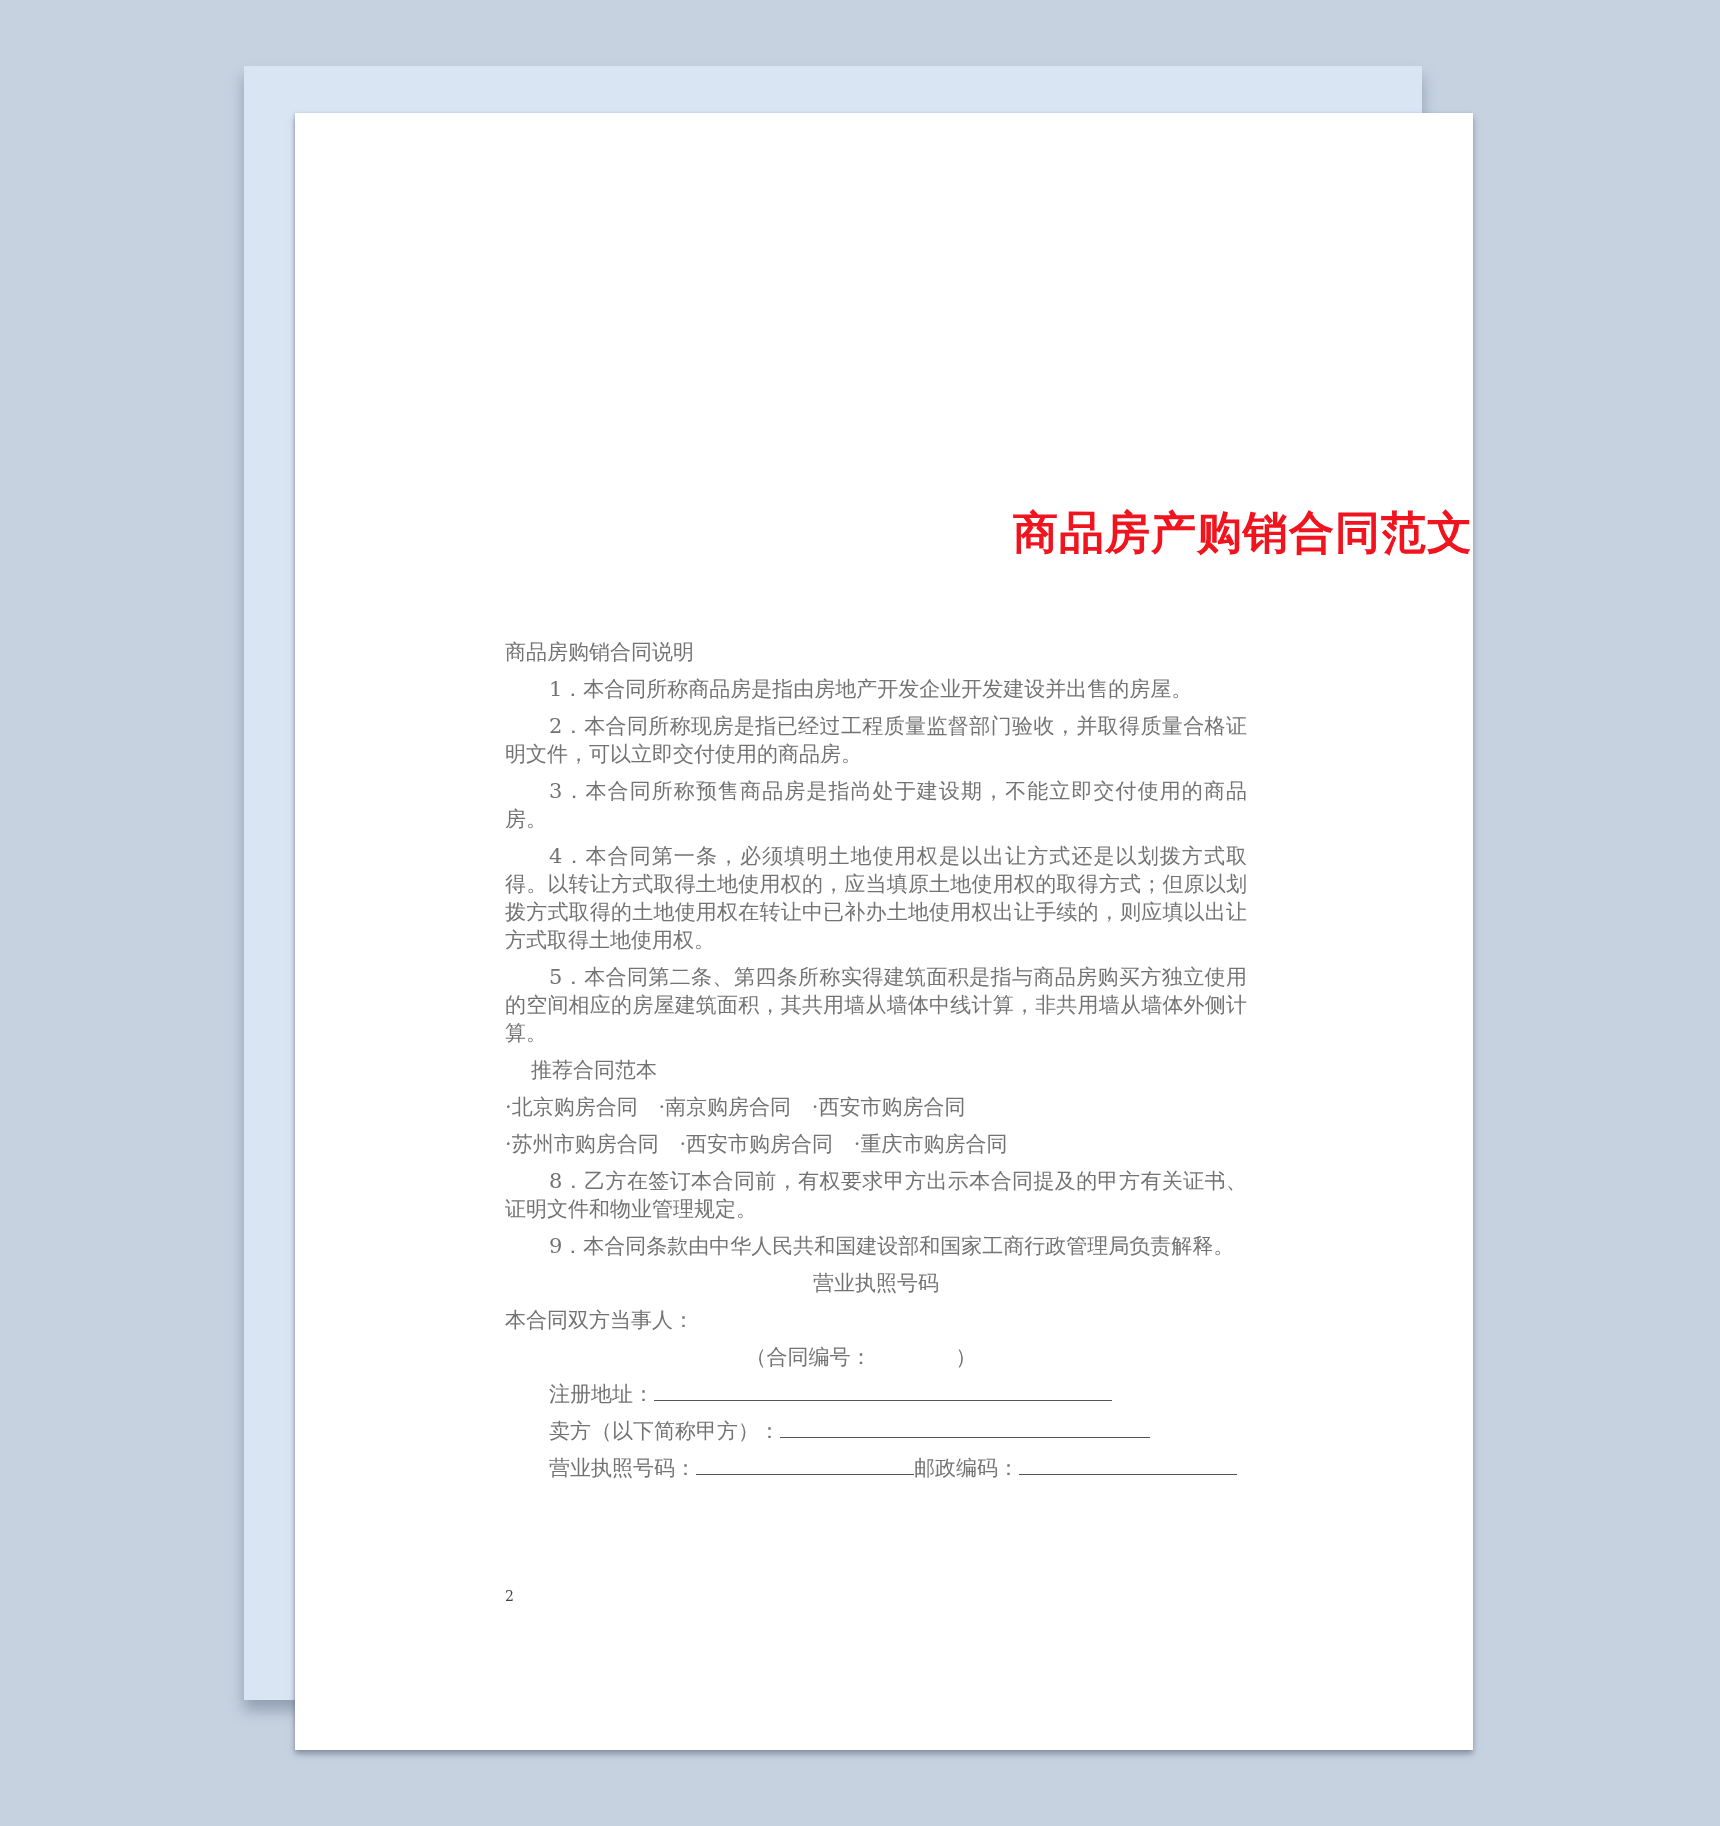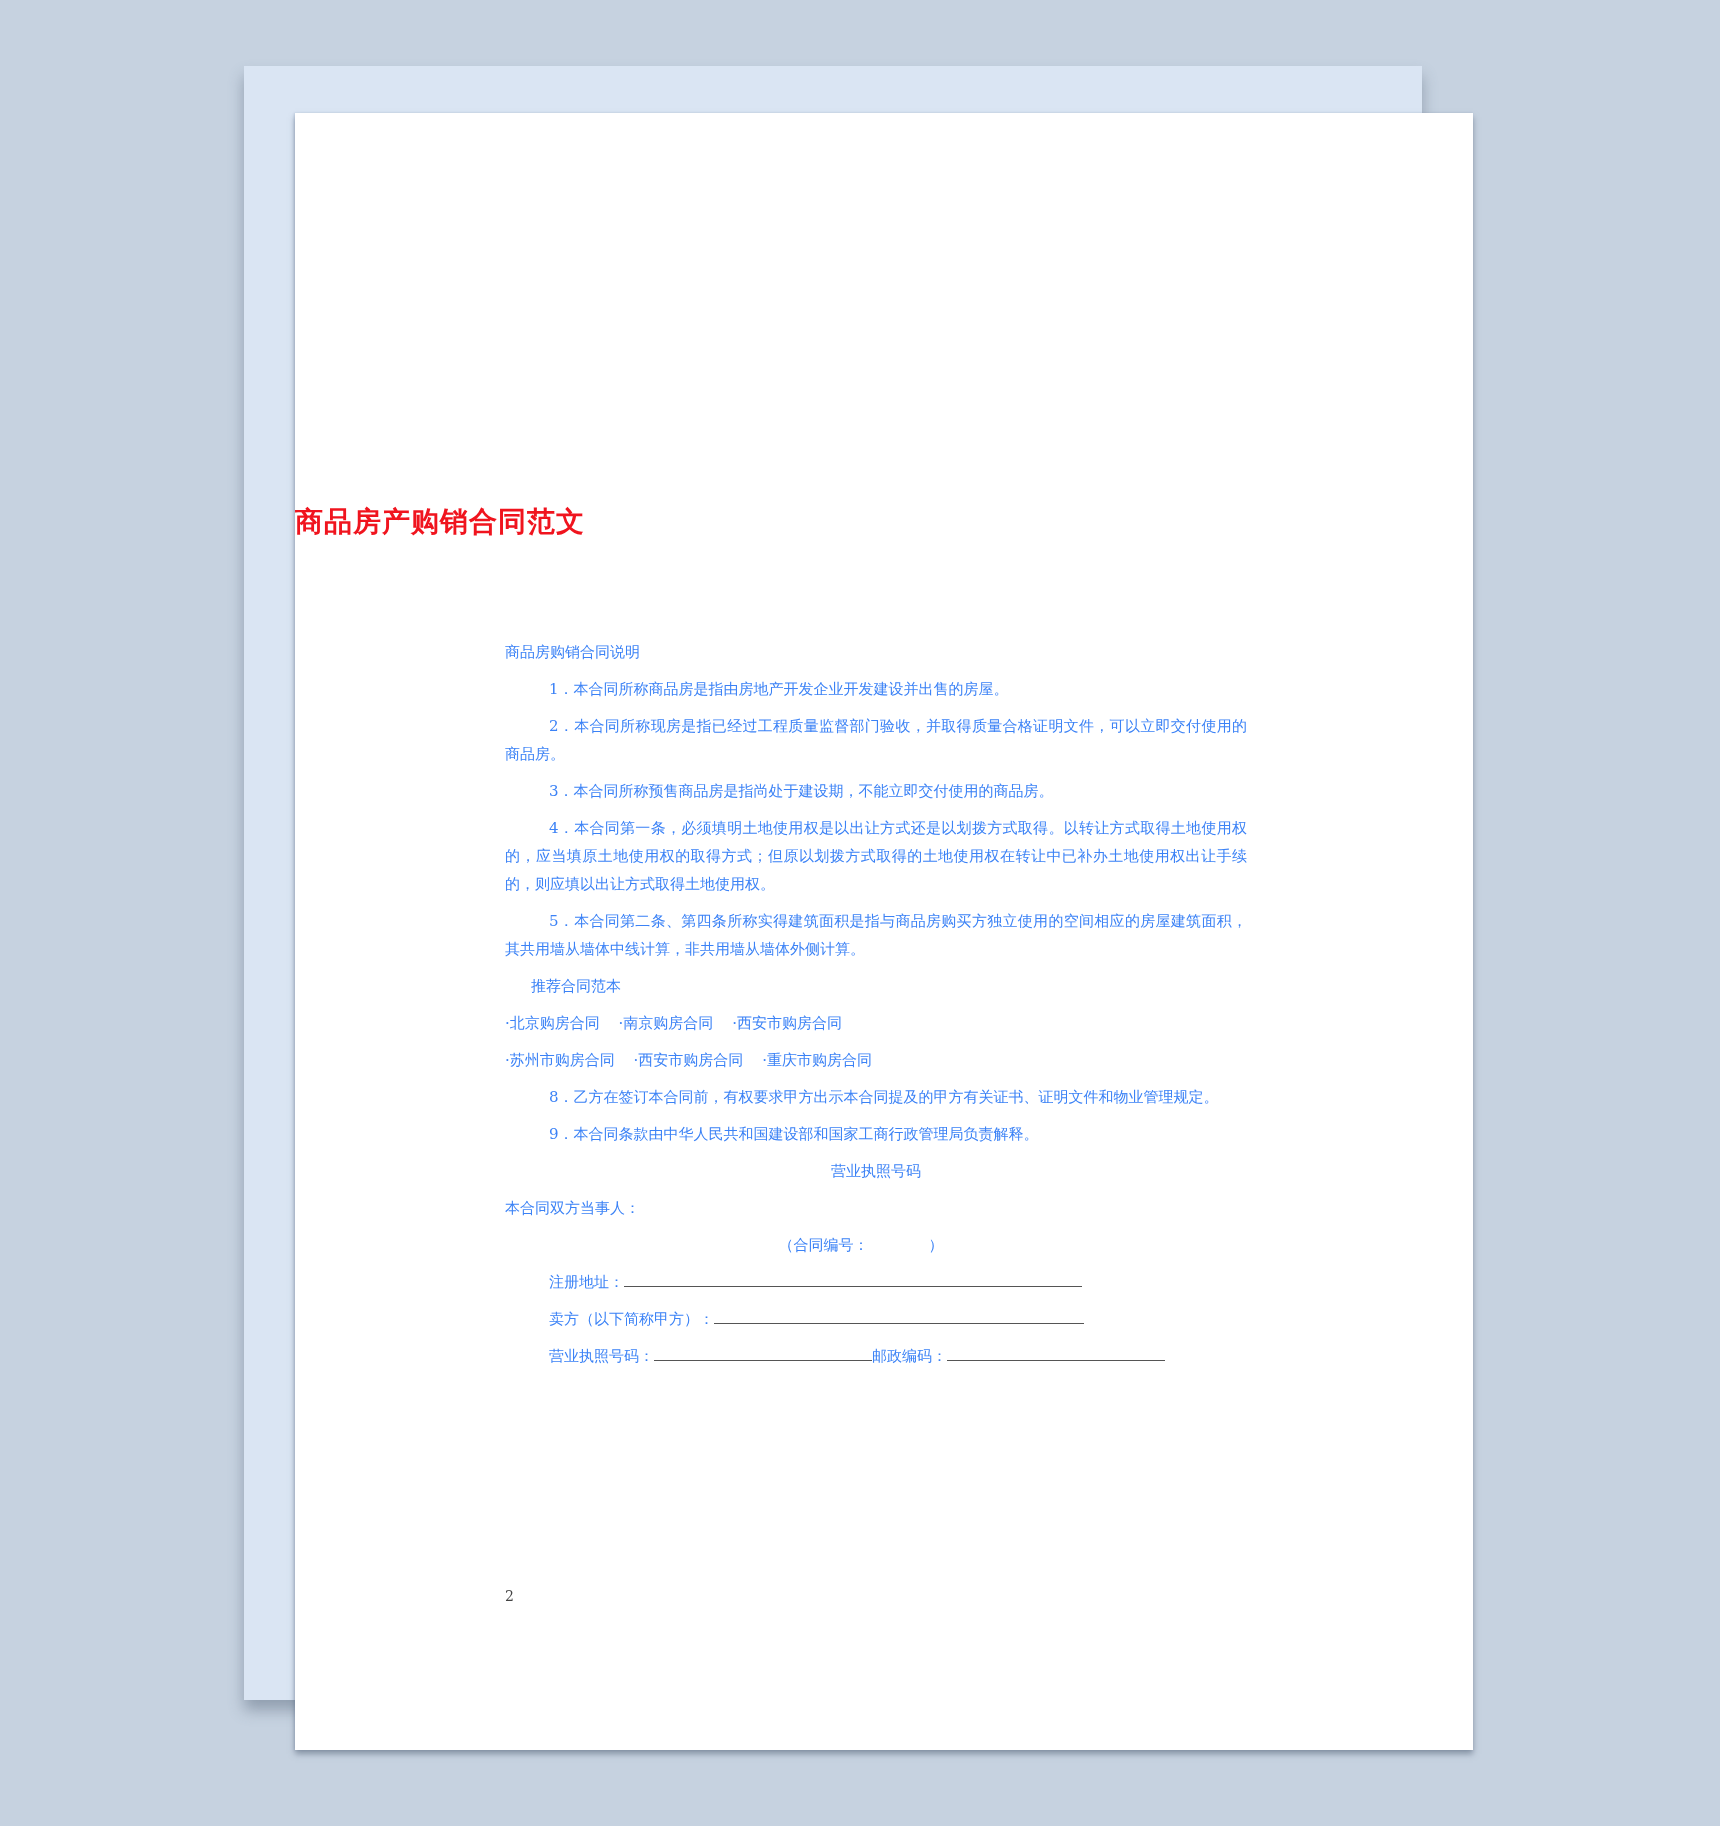--- a/index.html
+++ b/index.html
@@ -30,34 +30,34 @@
       width: 1178px;
       height: 1637px;
       background: #ffffff;
       box-shadow: 0 4px 6px rgba(80, 95, 115, 0.55), -1px 0 2px rgba(120, 140, 170, 0.25);
     }
     .doc-title {
       position: absolute;
       left: 0;
       right: 0;
       top: 390px;
-      text-align: left;
+      text-align: right;
       font-family: "DejaVu Sans", "Liberation Sans", sans-serif;
       font-weight: bold;
-      font-size: 28px;
+      font-size: 45px;
       color: #f0141e;
       letter-spacing: 1px;
     }
     .body-text {
       position: absolute;
       left: 210px;
       top: 525px;
       width: 742px;
-      font-size: 15px;
-      color: #3b82f6;
+      font-size: 21px;
+      color: #737373;
       line-height: 28px;
     }
     .para {
       margin: 0 0 9px 0;
       text-align: justify;
     }
     .indent2 {
       text-indent: 44px;
     }
     .indent1 {

